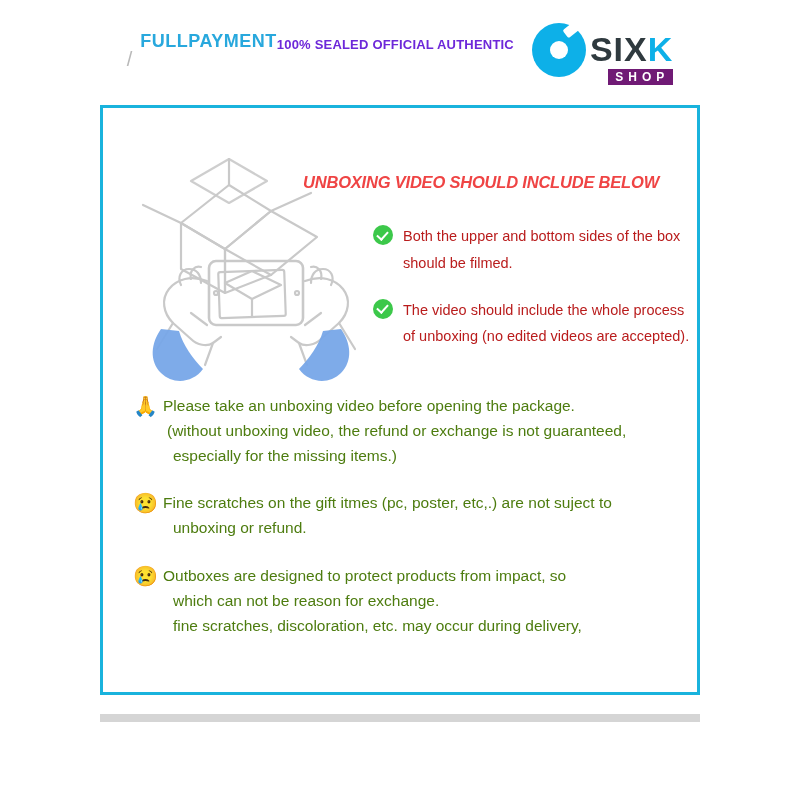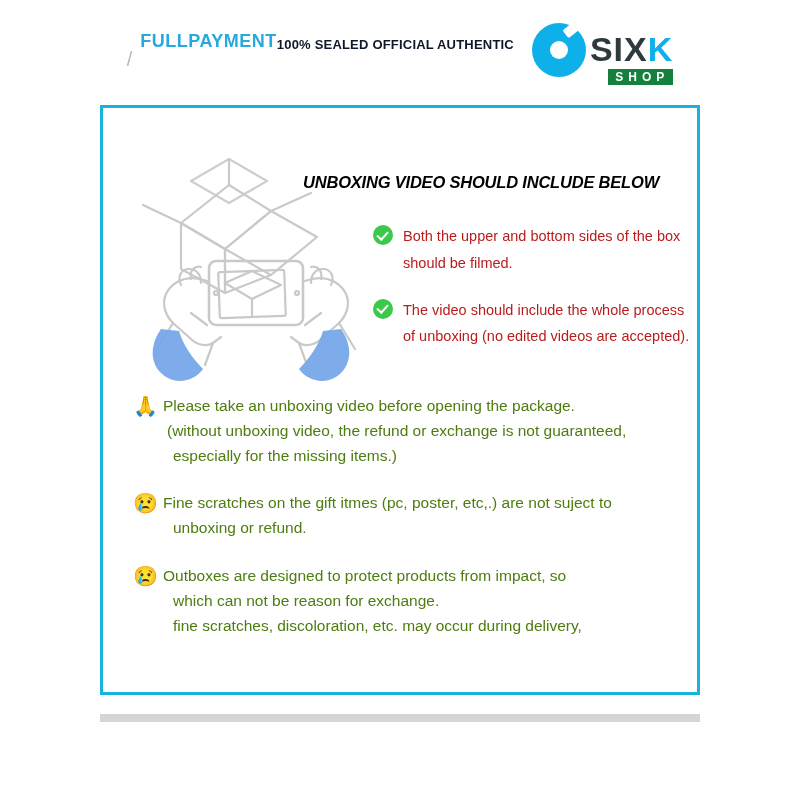--- a/index.html
+++ b/index.html
@@ -49,21 +49,21 @@
     align-items: center;
   }
   .fullpayment {
     color: #28a8dd;
     font-size: 18px;
     font-weight: bold;
     letter-spacing: 0.5px;
     margin-bottom: 5px;
   }
   .sealed {
-    color: #0f172a;
+    color: #6d28d9;
     font-size: 13px;
     font-weight: bold;
     letter-spacing: 0.2px;
   }
 
   
   .logo {
     display: flex;
     align-items: center;
     gap: 4px;
@@ -108,21 +108,21 @@
     font-weight: bold;
     letter-spacing: 1px;
     color: #2f3a3f;
     margin-top: 16px;
   }
   .logo-sixk .k {
     color: #0db0e8;
   }
   .logo-shop {
     align-self: flex-end;
-    background: #15803d;
+    background: #701a75;
     color: #ffffff;
     font-size: 12px;
     letter-spacing: 5px;
     font-weight: bold;
     padding: 2px 4px 2px 7px;
     margin-top: 3px;
   }
 
   
   .card {
@@ -147,21 +147,21 @@
 
   
   .include-title {
     position: absolute;
     left: 200px;
     top: 65px;
     width: 400px;
     font-size: 16.5px;
     font-weight: bold;
     font-style: italic;
-    color: #000000;
+    color: #ef4444;
     letter-spacing: -0.2px;
   }
 
   .check-list {
     position: absolute;
     left: 270px;
     top: 115px;
     width: 320px;
   }
   .check-item {

